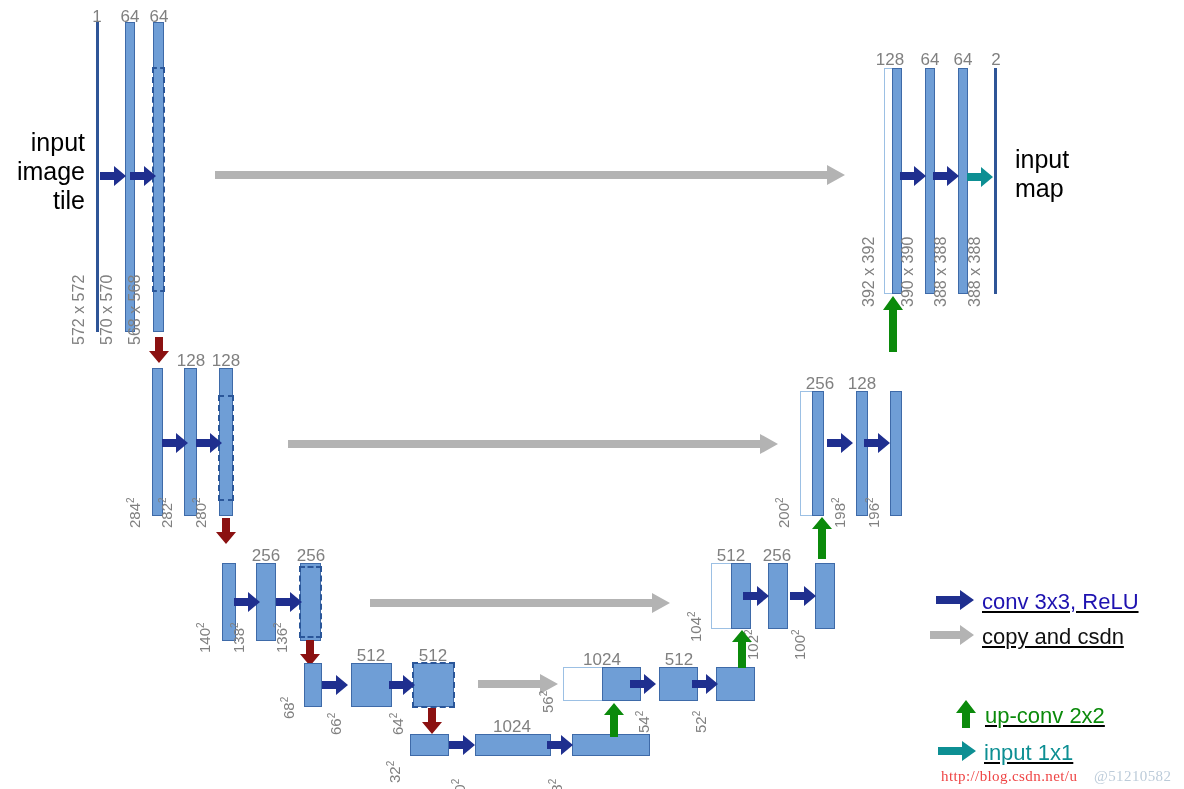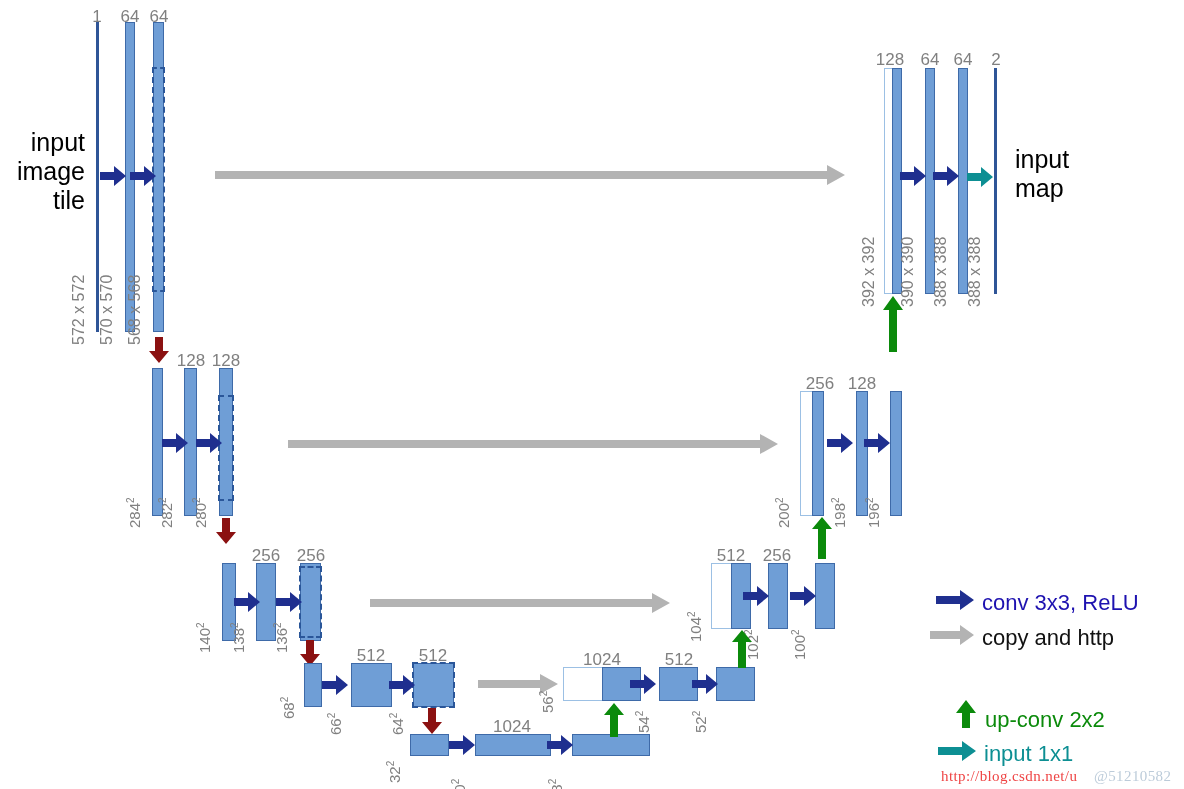--- a/index.html
+++ b/index.html
@@ -77,22 +77,23 @@
     text-align: right;
   }
   
   .arr {
     position: absolute;
   }
   
   .legend-row {
     position: absolute;
     display: flex;
-    align-items: flex-end;
+    align-items: center;
     white-space: nowrap;
+    text-decoration: underline;
   }
   .legend-label {
     font-size: 22px;
     line-height: 24px;
     margin-left: 8px;
   }
   .lg-conv   { color: #1e12b0; }
   .lg-copy   { color: #111111; }
   .lg-pool   { color: #8b1111; }
   .lg-up     { color: #0b8a0b; }
@@ -418,21 +419,21 @@
     </span>
     <span class="legend-label lg-conv">conv 3x3, ReLU</span>
   </div>
 
   <div class="legend-row" style="left:930px;top:624px;">
     <span>
       <svg width="44" height="22" viewBox="0 0 44 22">
           <path d="M0 7 L30 7 L30 1 L44 11 L30 21 L30 15 L0 15 Z" fill="#b3b3b3"></path>
         </svg>
     </span>
-    <span class="legend-label lg-copy">copy and http</span>
+    <span class="legend-label lg-copy">copy and csdn</span>
   </div>
 
 
   <div class="legend-row" style="left:955px;top:700px;">
     <span>
       <svg width="22" height="28" viewBox="0 0 22 28">
           <path d="M7 28 L15 28 L15 13 L21 13 L11 0 L1 13 L7 13 Z" fill="#0b8a0b"></path>
         </svg>
     </span>
     <span class="legend-label lg-up">up-conv 2x2</span>

